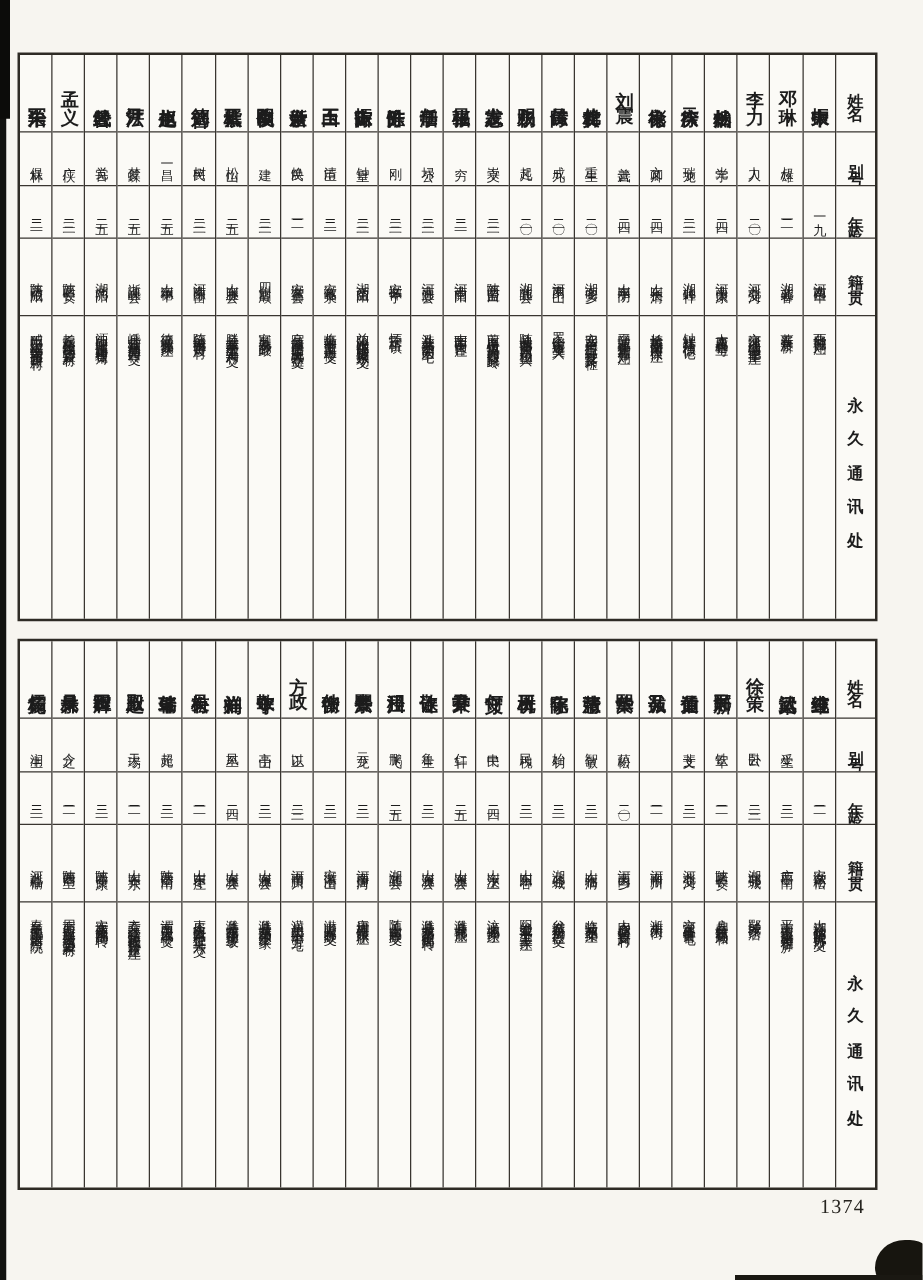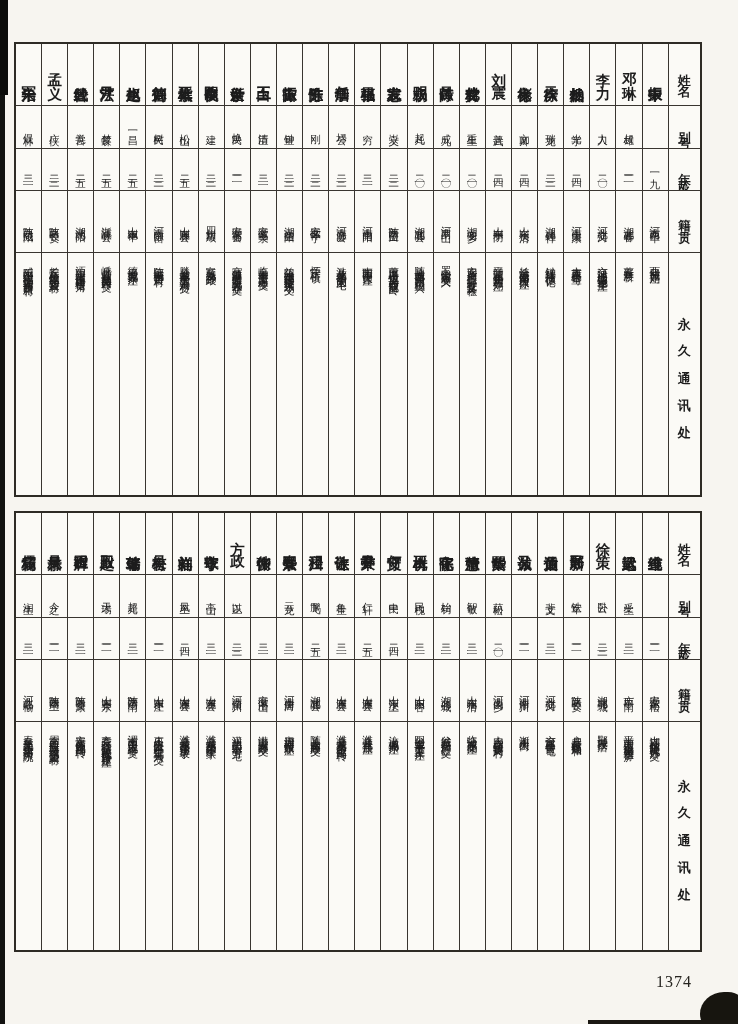--- a/index.html
+++ b/index.html
@@ -56,21 +56,20 @@
   .col.header .cell.alias span{letter-spacing:0.5em;}
   .col.header .cell.age span{letter-spacing:0.5em;}
   .col.header .cell.native span{letter-spacing:1.0em;}
   .col.header .cell.addr{align-items:center;padding-top:0;}
   .col.header .cell.addr span{letter-spacing:2.1em;font-size:13px;}
 
   .page-number{
     position:absolute;left:656px;top:957px;
     font-family:"Liberation Serif",serif;font-size:16px;color:#26241f;
     letter-spacing:1px;
-    margin-top:16px;
   }
 </style>
 </head>
 <body>
 
 <div class="page">
   <div class="edge-left"></div>
   <div class="edge-left-top"></div>
   <section class="reg-table" id="table-0">
   <div class="col header">

